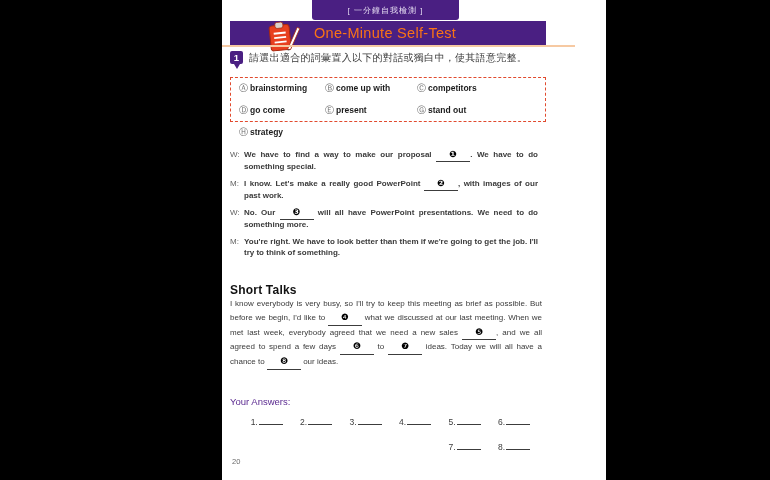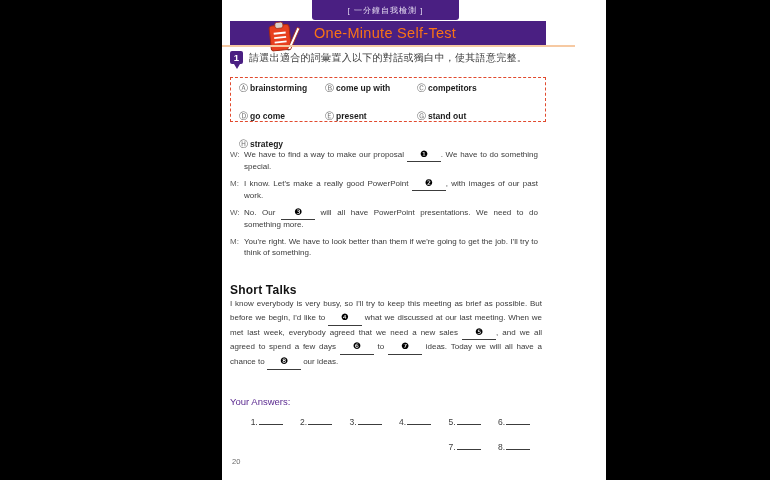--- a/index.html
+++ b/index.html
@@ -40,33 +40,33 @@
   .badge::after{
     content:'';position:absolute;left:3.5px;top:13px;width:0;height:0;
     border:3px solid transparent;border-top:5px solid #4a1f82;
   }
   .instruction{margin-left:6px;font-size:10px;color:#3a3a3a;line-height:14px;letter-spacing:.3px;}
   
   .word-bank{
     position:absolute;left:8px;top:77px;width:316px;height:45px;box-sizing:border-box;
     border:1.5px dashed #e14a2e;background:#fff;
     display:grid;grid-template-columns:86px 92px auto;
-    padding:4px 0 0 8px;align-content:start;row-gap:16px;
+    padding:4px 0 0 8px;align-content:start;row-gap:10px;
   }
   .wb-item{font-size:8.5px;line-height:12px;white-space:nowrap;}
   .wb-letter{font-family:"DejaVu Sans", sans-serif;font-size:9px;color:#6a6a6a;margin-right:2px;}
   .wb-word{font-weight:bold;color:#1c1c1c;}
   
   .section-heading{position:absolute;left:8px;color:#111;font-weight:bold;font-size:12px;letter-spacing:.2px;}
   .sc-heading{top:131px;}
   .st-heading{top:283px;}
   .turns{position:absolute;left:8px;top:150px;width:308px;}
   .turn{display:flex;margin-bottom:7px;}
   .speaker{flex:0 0 14px;font-size:8px;color:#5f5f5f;line-height:10.5px;}
-  .turn-text{font-size:8px;color:#3a3a3a;line-height:10.5px;text-align:justify;}
+  .turn-text{font-size:8px;color:#3a3a3a;line-height:10.5px;text-align:justify;font-weight:bold;}
   .st-text{
     position:absolute;left:8px;top:297px;width:312px;
     font-size:8px;color:#3a3a3a;line-height:13.8px;text-align:justify;
   }
   
   .blank{
     display:inline-block;width:34px;border-bottom:1px solid #3c3c3c;
     text-align:center;white-space:nowrap;
   }
   .blank-num{

